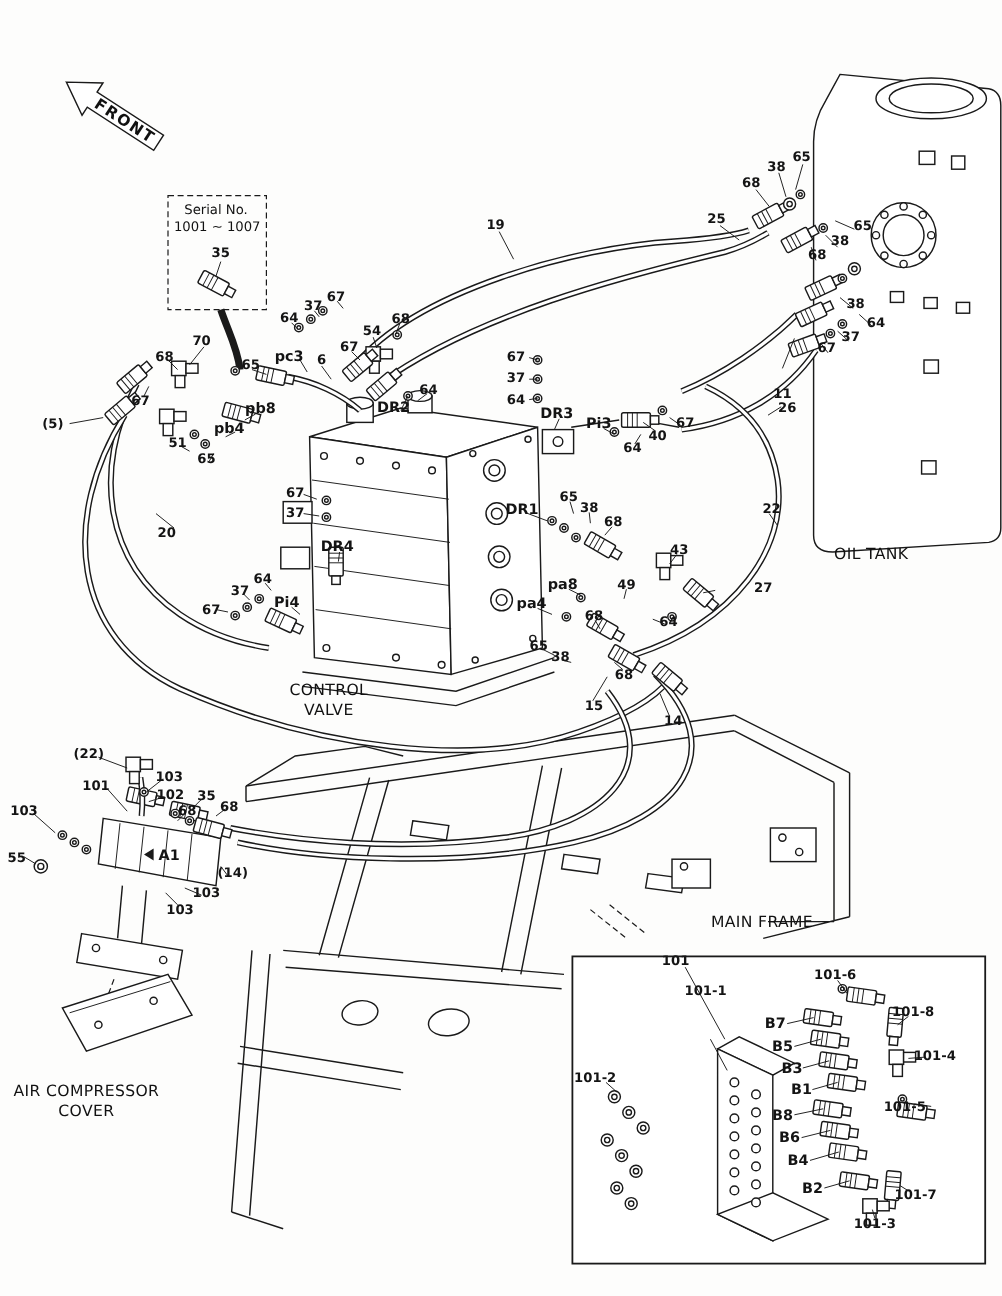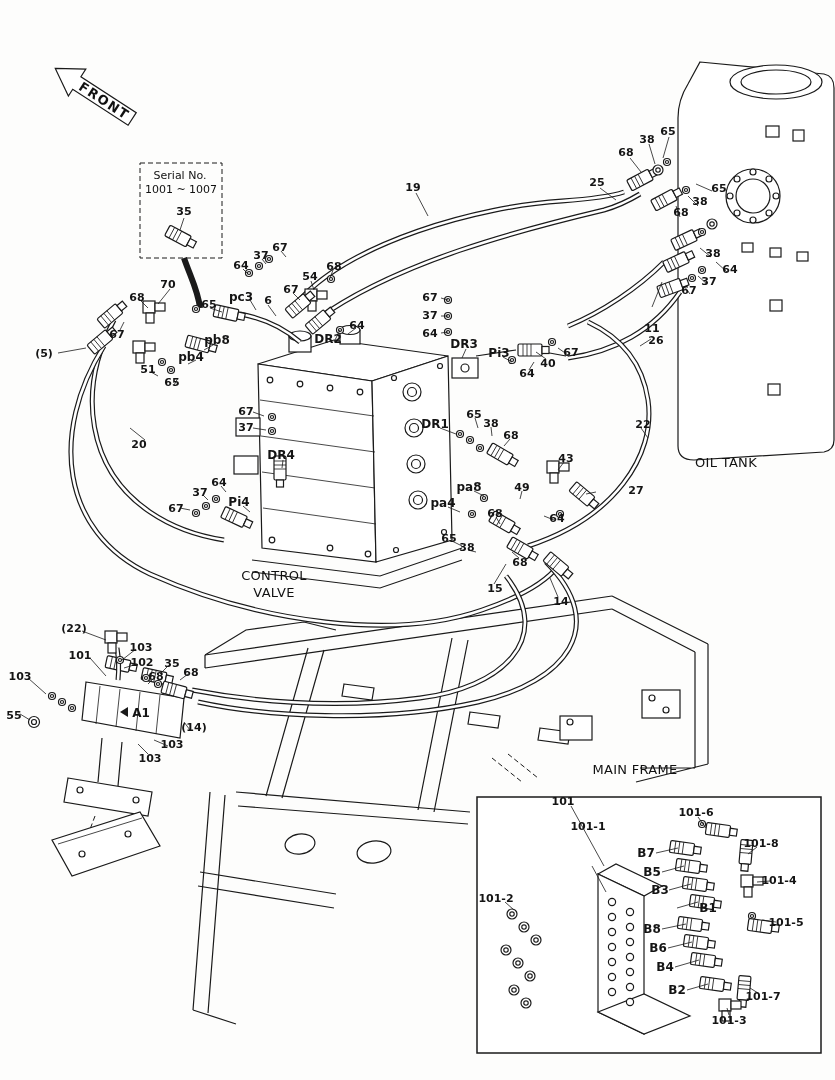--- a/index.html
+++ b/index.html
@@ -481,31 +481,33 @@
       <span class="callout" style="left: 172px; top: 744px;">103</span>
       <span class="callout" style="left: 150px; top: 758px;">103</span>
       <span class="callout" style="left: 563px; top: 801px;">101</span>
       <span class="callout" style="left: 696px; top: 812px;">101-6</span>
       <span class="callout" style="left: 761px; top: 843px;">101-8</span>
       <span class="callout port" style="left: 646px; top: 853px;">B7</span>
       <span class="callout port" style="left: 652px; top: 872px;">B5</span>
       <span class="callout" style="left: 779px; top: 880px;">101-4</span>
       <span class="callout port" style="left: 660px; top: 890px;">B3</span>
       <span class="callout" style="left: 588px; top: 826px;">101-1</span>
-      <span class="callout port" style="left: 668px; top: 908px; margin-left: 40px;">B1</span>
+      <span class="callout port" style="left: 668px; top: 908px;">B1</span>
       <span class="callout" style="left: 496px; top: 898px;">101-2</span>
-      <span class="callout" style="left: 786px; top: 922px;">101-5</span>
+      <span class="callout" style="left: 754px; top: 922px;">101-5</span>
       <span class="callout port" style="left: 652px; top: 929px;">B8</span>
       <span class="callout port" style="left: 658px; top: 948px;">B6</span>
       <span class="callout port" style="left: 665px; top: 967px;">B4</span>
       <span class="callout port" style="left: 677px; top: 990px;">B2</span>
       <span class="callout" style="left: 763px; top: 996px;">101-7</span>
       <span class="callout" style="left: 729px; top: 1020px;">101-3</span>
     </div>
 
 <div class="small-label" style="left:180px;top:175px;">Serial No.</div>
 <div class="small-label" style="left:181px;top:189px;">1001 ~ 1007</div>
 <div class="big-label" style="left:726px;top:463px;">OIL TANK</div>
 <div class="big-label" style="left:274px;top:585px;">CONTROL
 VALVE</div>
 <div class="big-label" style="left:607px;top:770px;margin-left:28px;">MAIN FRAME</div>
+<div class="big-label" style="left:72px;top:919px;">AIR COMPRESSOR
+COVER</div>
 
 </div>
 
 </body></html>

